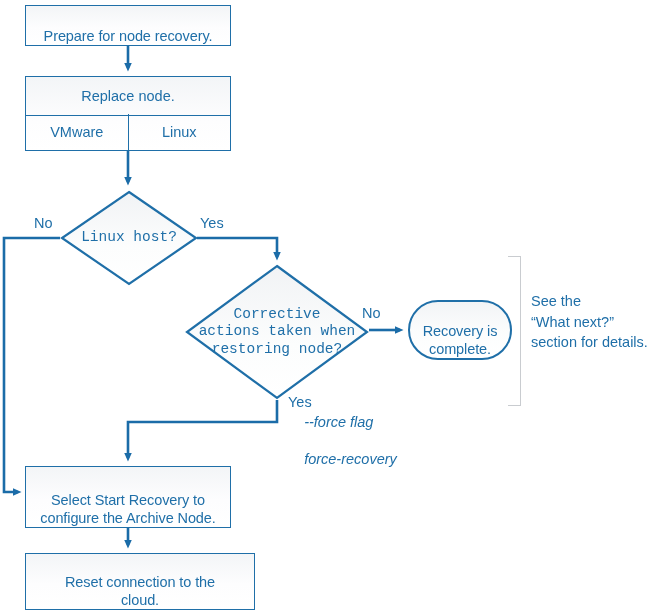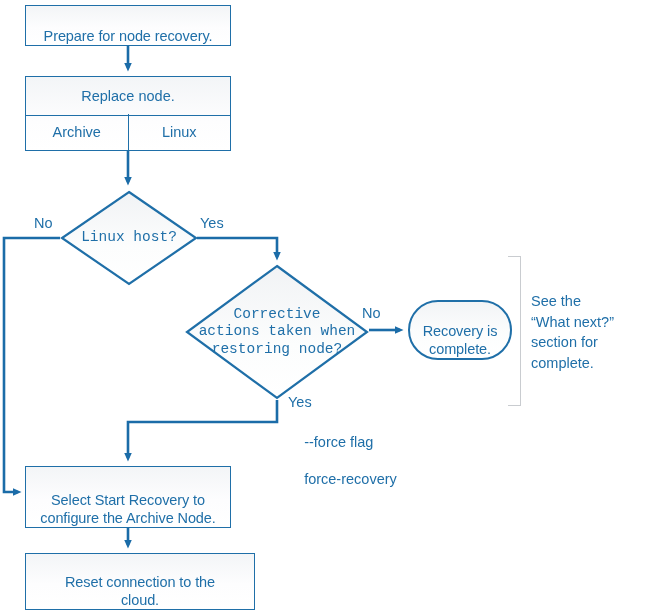--- a/index.html
+++ b/index.html
@@ -151,21 +151,21 @@
   <div class="node box" style="left:25px; top:5px; width:206px; height:41px;">
     <span>Prepare for node recovery.</span>
   </div>
 
   <div class="box-split" style="left:25px; top:76px; width:206px; height:75px;">
     <div class="split-top" style="height:39px;">
       <span>Replace node.</span>
     </div>
     <div class="split-bottom" style="height:36px;">
       <div class="split-cell">
-        <span>Archive</span>
+        <span>VMware</span>
       </div>
       <div class="split-cell">
         <span>Linux</span>
       </div>
     </div>
   </div>
 
   <div class="diamond-wrap" style="left:60px; top:190px; width:138px; height:96px;">
     <svg width="138" height="96" viewBox="0 0 138 96">
       <defs>
@@ -194,31 +194,31 @@
       </defs>
       <polygon points="92,2 182,68 92,134 2,68" fill="url(#dg2)" stroke="#1f6fa8" stroke-width="2.2"></polygon>
     </svg>
     <div class="diamond-label" style="white-space:pre-line;">Corrective
 actions taken when
 restoring node?</div>
   </div>
 
   <div class="edge-label" style="left:362px; top:304px;">No</div>
   <div class="edge-label" style="left:288px; top:393px;">Yes</div>
-  <div class="edge-label" style="left:288px; top:414px;">
+  <div class="edge-label" style="left:288px; top:394px;font-style:italic;">
     <span>--force flag</span><br>
     <span>force-recovery</span>
   </div>
 
   <div class="node rounded" style="left:408px; top:300px; width:104px; height:60px; white-space:pre-line;">Recovery is
 complete.</div>
 
   <div class="note" style="left:531px; top:291px; width:128px;">See the
 “What next?”
-section for complete.</div>
+section for details.</div>
 
   <div class="node box" style="left:25px; top:466px; width:206px; height:62px; white-space:pre-line;">Select Start Recovery to
 configure the Archive Node.</div>
 
   <div class="node box" style="left:25px; top:553px; width:230px; height:57px; white-space:pre-line;">Reset connection to the
 cloud.</div>
 
 </div>
 
 </body></html>

